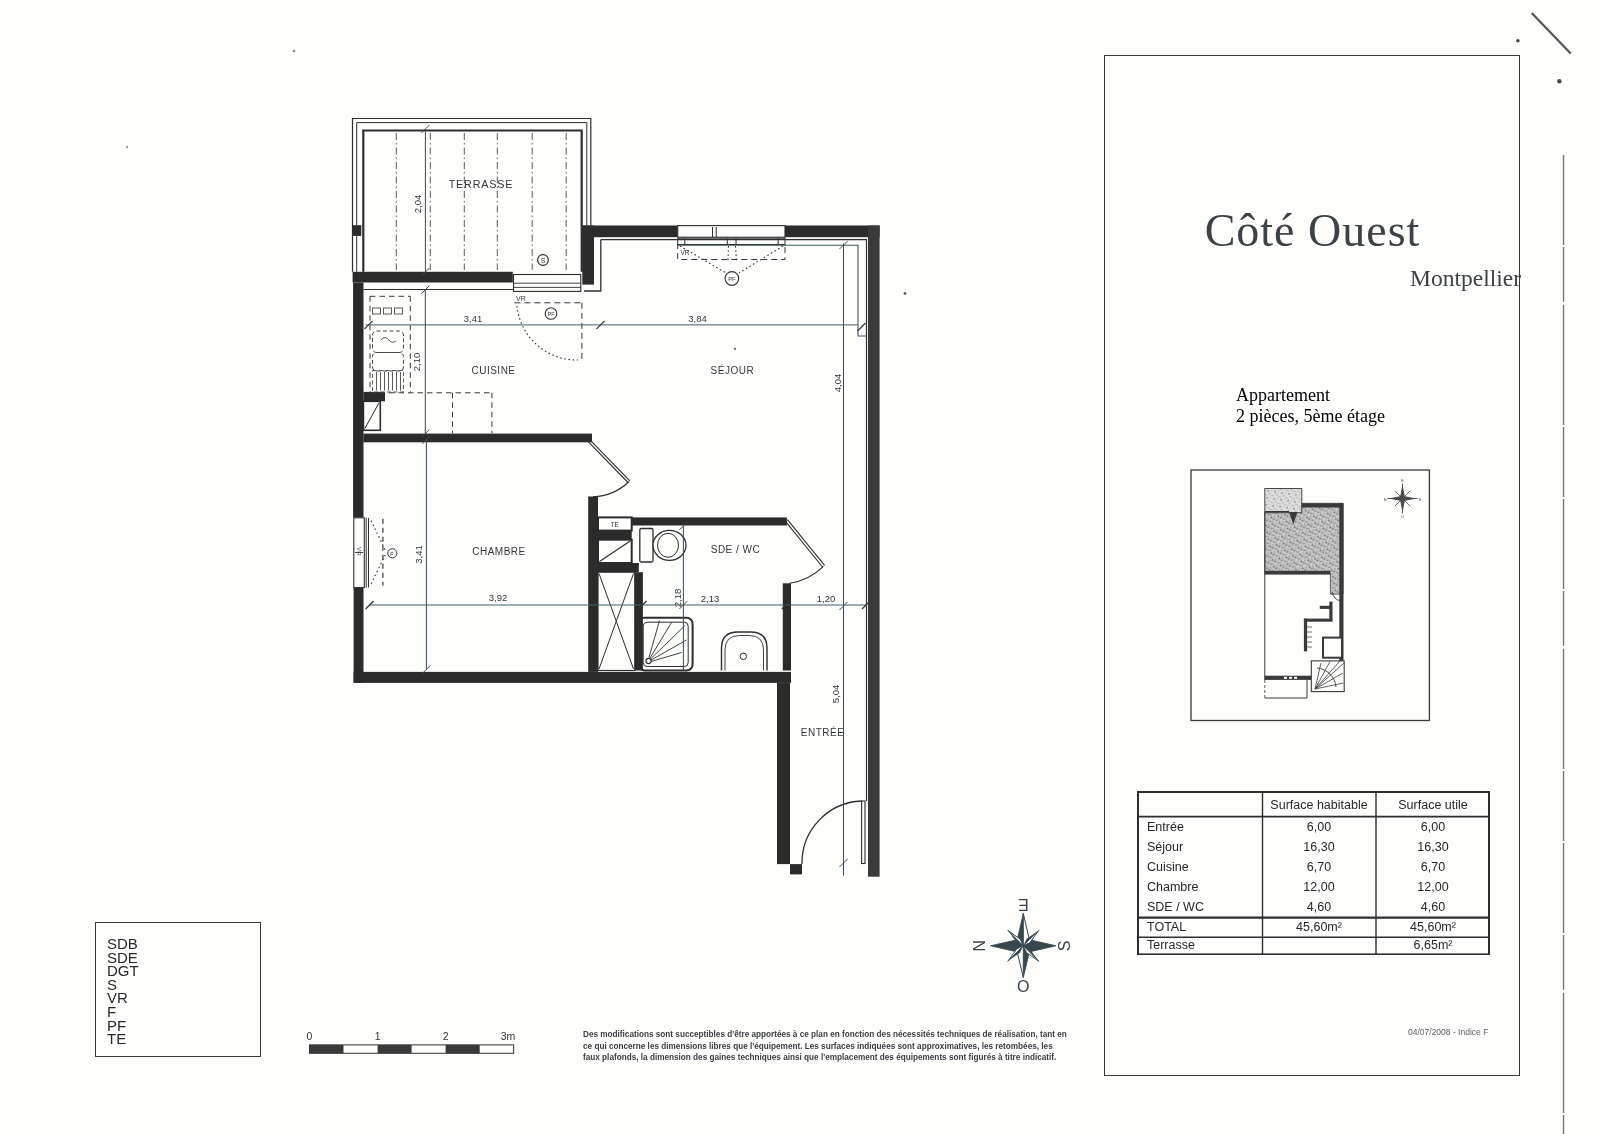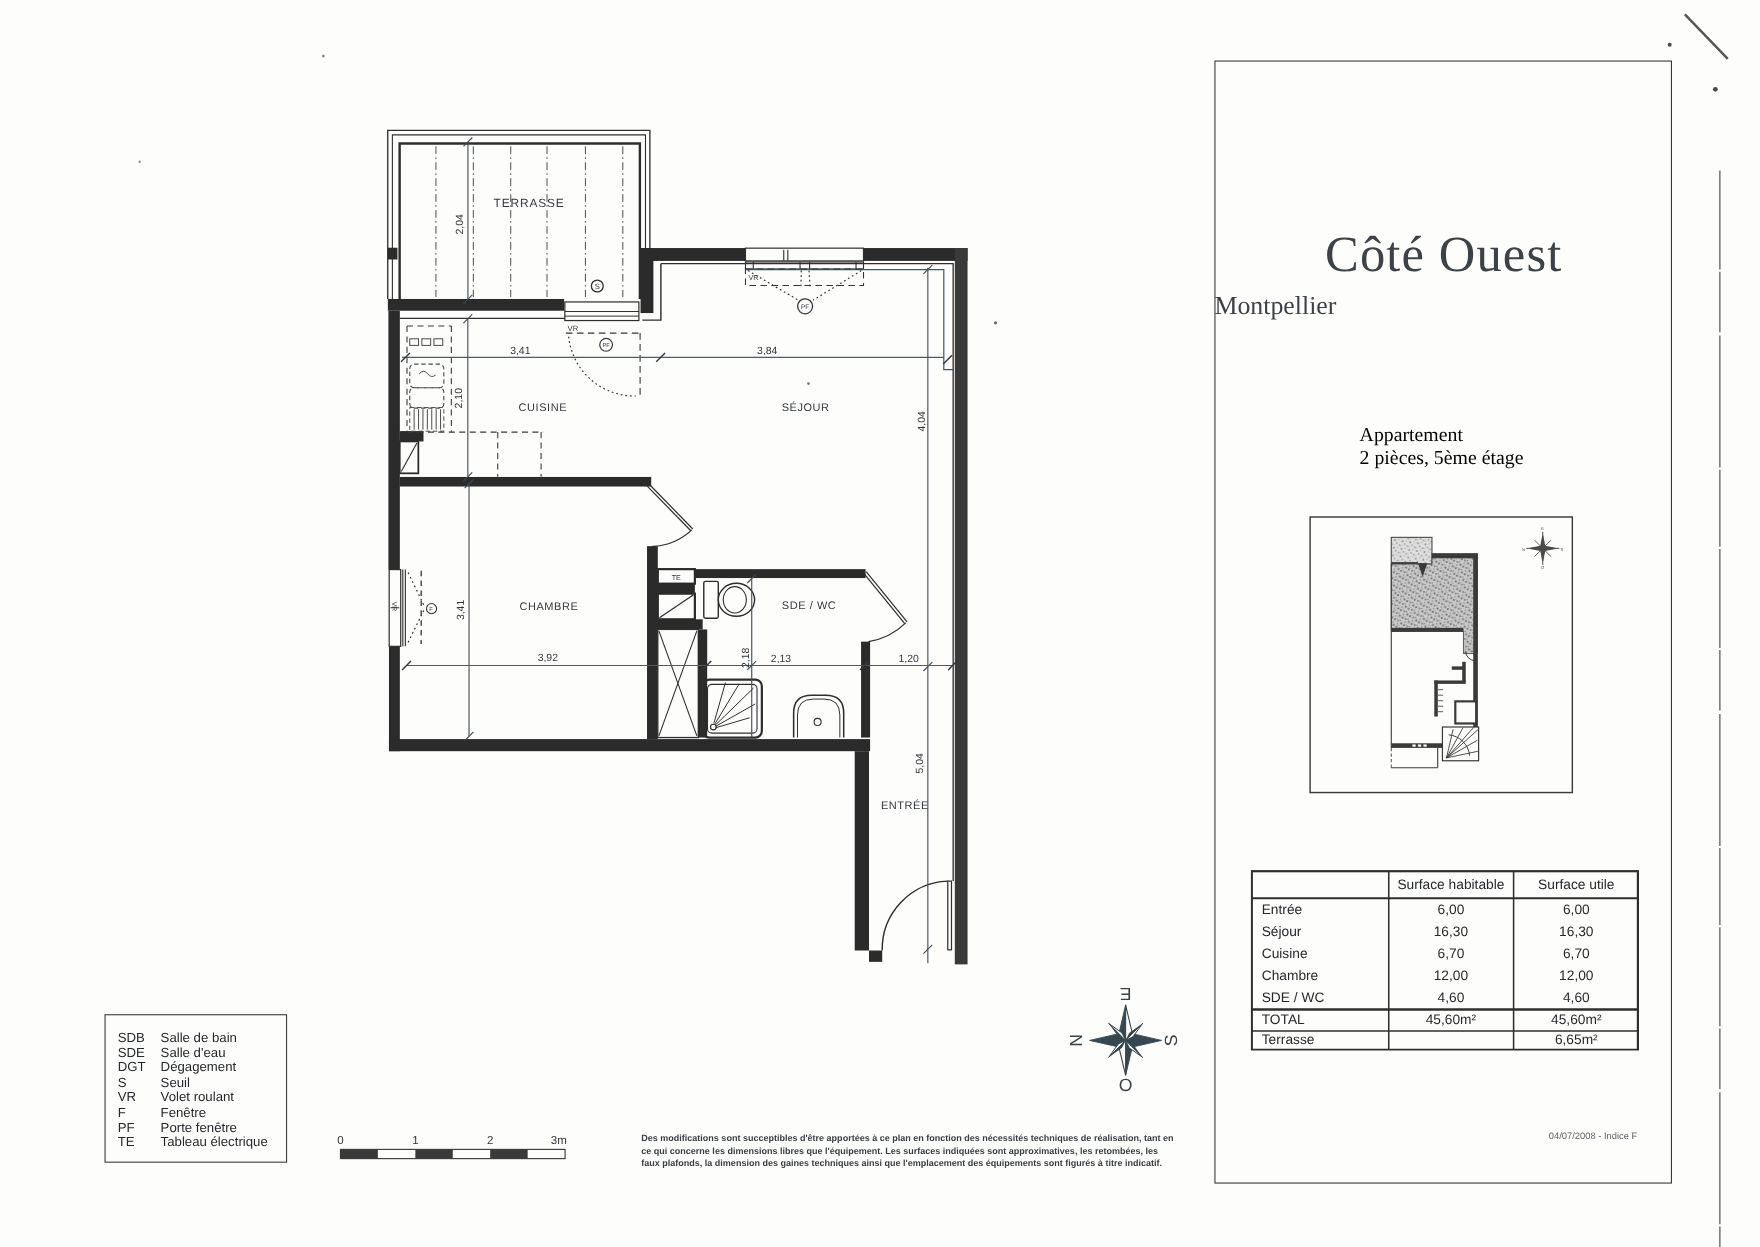--- a/index.html
+++ b/index.html
@@ -444,21 +444,21 @@
 <circle cx="127" cy="147" r="1.2" stroke="none" fill="#999"></circle>
 </g>
 
 <line x1="1563.5" y1="155" x2="1563.5" y2="1134" stroke="#777" stroke-width="1.4" stroke-dasharray="90,2,55,3,120,2,70,2"></line>
 </svg>
 
 <div class="abs" style="left:1104px;top:55px;width:414px;height:1019px;border:1.7px solid #3a3a3a;"></div>
 
 <div class="abs" style="left:1104px;top:204px;width:417px;text-align:center;font-family:'Liberation Serif',serif;font-size:46px;color:#3d4247;letter-spacing:1px;">Côté Ouest</div>
 
-<div class="abs" style="left:1104px;top:265px;width:417px;text-align:left;font-family:'Liberation Serif',serif;font-size:23.5px;color:#3d4247;">Montpellier</div>
+<div class="abs" style="left:1104px;top:265px;width:417px;text-align:right;font-family:'Liberation Serif',serif;font-size:23.5px;color:#3d4247;">Montpellier</div>
 
 <div class="abs" style="left:1236px;top:385px;font-family:'Liberation Serif',serif;font-size:18px;color:#000000;line-height:21px;">Appartement<br>2 pièces, 5ème étage</div>
 
 <div class="abs" style="left:1137px;top:791px;width:410px;height:164px;">
 <svg width="353" height="164" viewBox="0 0 353 164">
 <g stroke="#2e2e2e" fill="none">
 <rect x="1" y="1" width="351" height="162.4" stroke-width="2"></rect>
 <line x1="125.5" y1="1" x2="125.5" y2="163.4" stroke-width="1.4"></line>
 <line x1="239" y1="1" x2="239" y2="163.4" stroke-width="1.4"></line>
 <line x1="1" y1="25.6" x2="352" y2="25.6" stroke-width="1.8"></line>
@@ -487,37 +487,27 @@
           <text x="182" y="139.5" text-anchor="middle">45,60m²</text>
           <text x="296" y="139.5" text-anchor="middle">45,60m²</text>
 <text x="10" y="158">Terrasse</text>
           <text x="296" y="158" text-anchor="middle">6,65m²</text>
 </g>
 </svg>
 </div>
 
 <div class="abs" style="left:95px;top:922px;width:164px;height:133px;border:1.3px solid #3a3a3a;"></div>
 
-<div class="abs" style="left:107px;top:937px;font-size:12px;color:#26292c;line-height:13.6px;">
+<div class="abs" style="left:107px;top:937px;font-size:15px;color:#26292c;line-height:13.6px;">
 <div>SDB</div>
       <div>SDE</div>
       <div>DGT</div>
       <div>S</div>
       <div>VR</div>
       <div>F</div>
       <div>PF</div>
       <div>TE</div>
 </div>
-<div class="abs" style="left:146px;top:937px;font-size:12px;color:#26292c;line-height:13.6px;">
-<div>Salle de bain</div>
-      <div>Salle d'eau</div>
-      <div>Dégagement</div>
-      <div>Seuil</div>
-      <div>Volet roulant</div>
-      <div>Fenêtre</div>
-      <div>Porte fenêtre</div>
-      <div>Tableau électrique</div>
-</div>
 
 <div class="abs" style="left:583px;top:1029px;font-size:8.2px;font-weight:bold;color:#3a3e42;line-height:11.5px;white-space:nowrap;">Des modifications sont succeptibles d'être apportées à ce plan en fonction des nécessités techniques de réalisation, tant en<br>ce qui concerne les dimensions libres que l'équipement. Les surfaces indiquées sont approximatives, les retombées, les<br>faux plafonds, la dimension des gaines techniques ainsi que l'emplacement des équipements sont figurés à titre indicatif.</div>
 
 <div class="abs" style="left:1408px;top:1027px;font-size:8.5px;color:#5a5f63;">04/07/2008 - Indice F</div>
 </div>
 
 </body></html>

